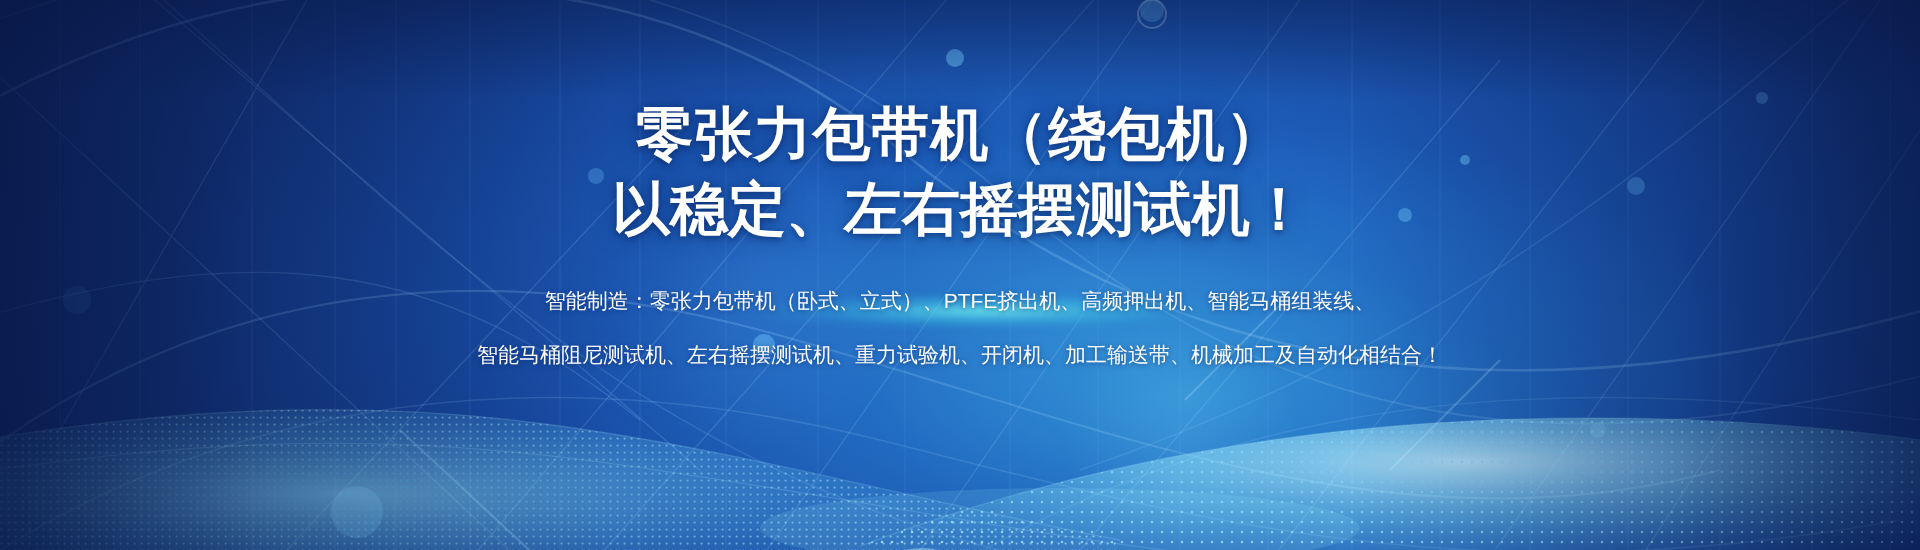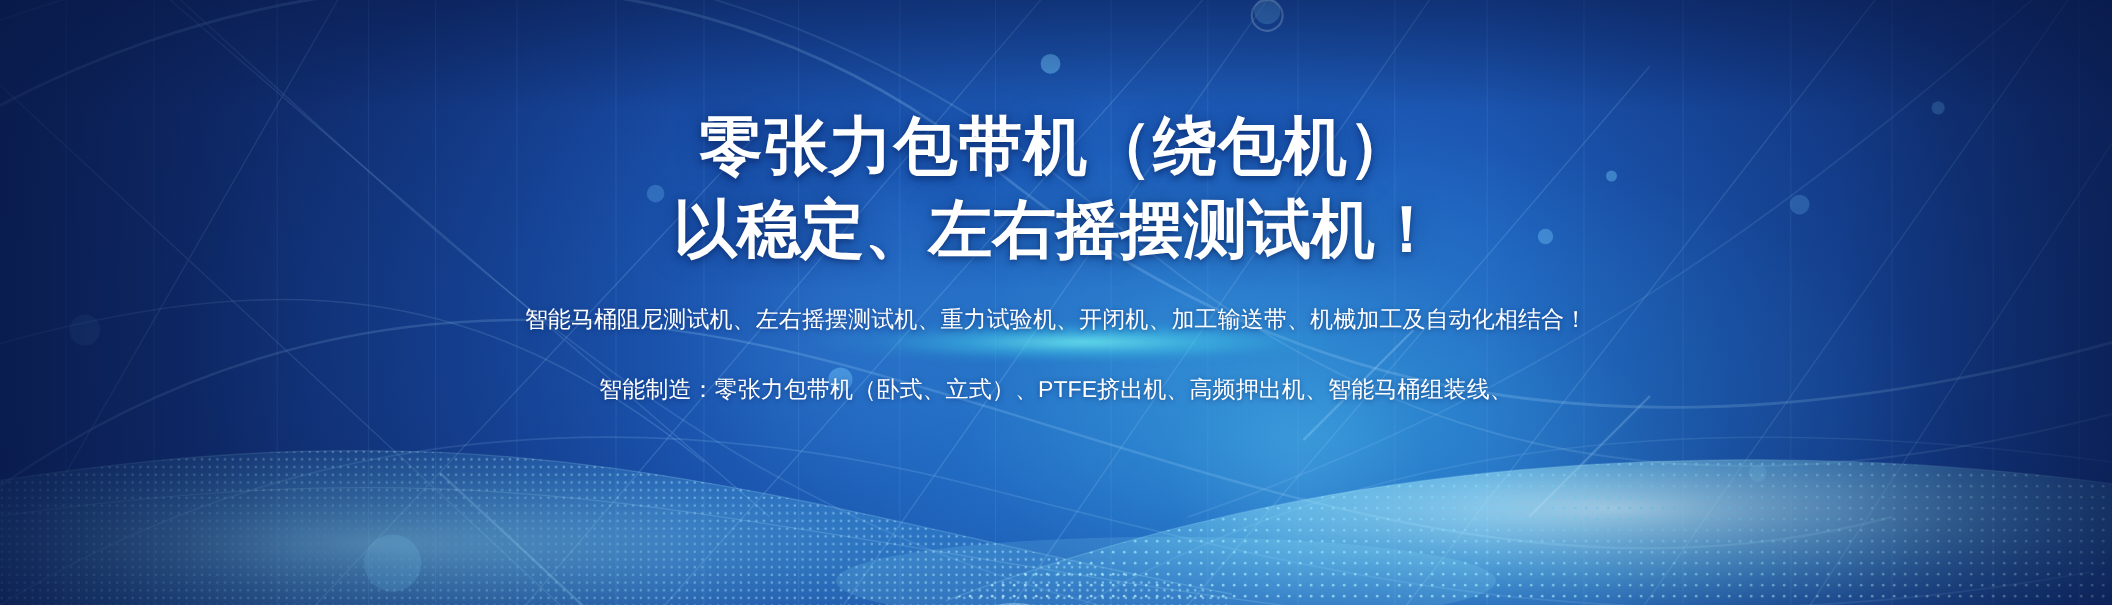--- a/index.html
+++ b/index.html
@@ -256,17 +256,17 @@
   </div>
 
   <div class="vignette"></div>
   <div class="teal-glow"></div>
 
   <div class="content">
     <h1 class="headline">
       <span>零张力包带机（绕包机）</span>
       <span class="line2">以稳定、左右摇摆测试机！</span>
     </h1>
+    <p class="sub sub-line-1">智能制造：零张力包带机（卧式、立式）、PTFE挤出机、高频押出机、智能马桶组装线、</p>
     <p class="sub sub-line-2">智能马桶阻尼测试机、左右摇摆测试机、重力试验机、开闭机、加工输送带、机械加工及自动化相结合！</p>
-    <p class="sub sub-line-1">智能制造：零张力包带机（卧式、立式）、PTFE挤出机、高频押出机、智能马桶组装线、</p>
   </div>
 
 </div>
 
 </body></html>

